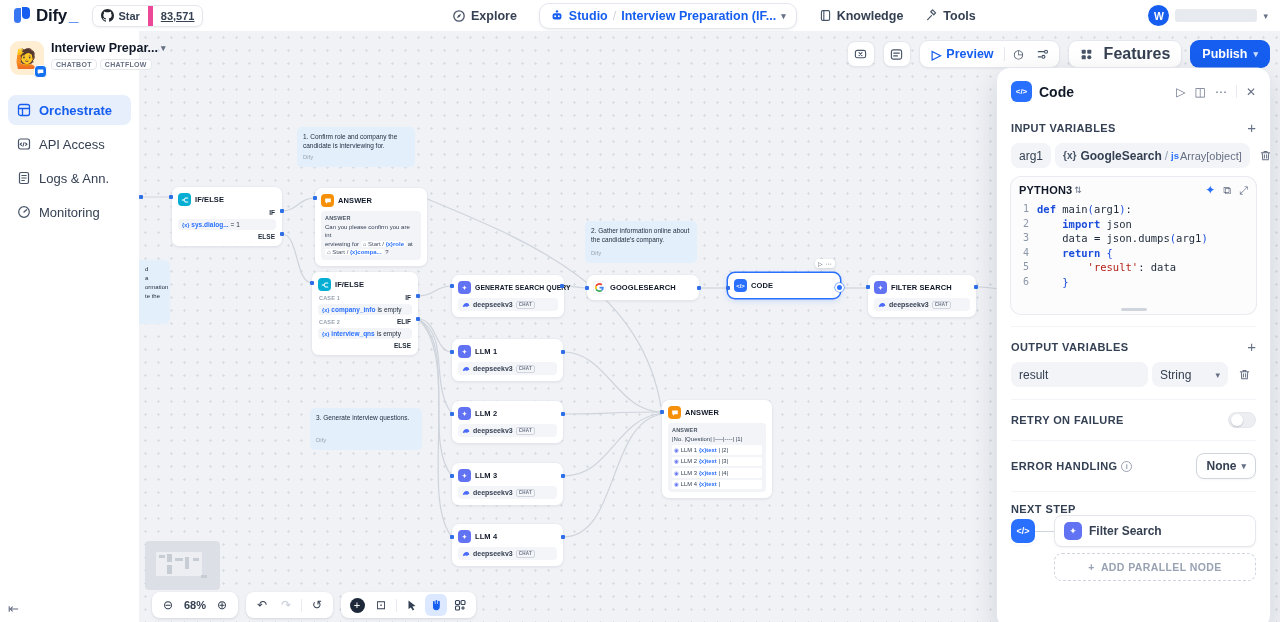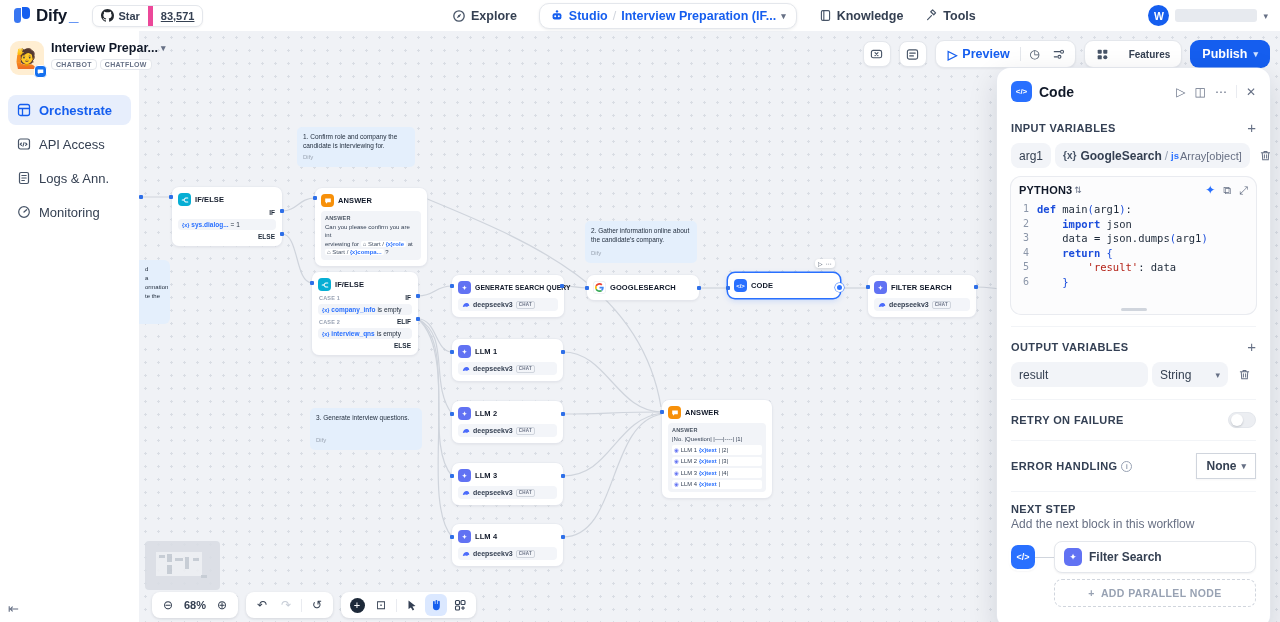--- a/index.html
+++ b/index.html
@@ -51,21 +51,21 @@
   #edges { position:absolute; left:0; top:0; width:1141px; height:591px; pointer-events:none; }
   .port { position:absolute; width:4px; height:4px; border-radius:1px; background:#2e6fe8; z-index:3; }
 
   .status { position:absolute; left:7px; top:15px; font-size:12px; color:#676f83; z-index:5; }
   .hdr-actions { position:absolute; right:10px; top:9px; display:flex; align-items:center; gap:8px; z-index:25; }
   .sq-btn { width:28px; height:26px; border:1px solid #e4e7ec; background:#fff; border-radius:8px; display:flex; align-items:center; justify-content:center; color:#475467; font-size:11px; box-shadow:0 1px 2px rgba(16,24,40,.05); }
   .pill-group { display:flex; align-items:center; height:28px; background:#fff; border:1px solid #e4e7ec; border-radius:9px; box-shadow:0 1px 2px rgba(16,24,40,.05); padding:0 4px; }
   .preview-btn { display:flex; align-items:center; gap:5px; color:#155eef; font-size:12.5px; font-weight:700; padding:0 8px; }
   .pg-div { width:1px; height:14px; background:#e4e7ec; margin:0 2px; }
   .pg-icon { width:24px; height:24px; display:flex; align-items:center; justify-content:center; color:#475467; font-size:12px; }
-  .features-btn { display:flex; align-items:center; gap:20px; height:28px; background:#fff; border:1px solid #e4e7ec; border-radius:9px; padding:0 11px; font-size:10px; font-weight:600; color:#354052; box-shadow:0 1px 2px rgba(16,24,40,.05); }
+  .features-btn { display:flex; align-items:center; gap:11px; height:28px; background:#fff; border:1px solid #e4e7ec; border-radius:9px; padding:0 11px; font-size:16px; font-weight:600; color:#354052; box-shadow:0 1px 2px rgba(16,24,40,.05); }
   .publish-btn { display:flex; align-items:center; gap:6px; height:28px; background:#155eef; color:#fff; border-radius:9px; padding:0 12px; font-size:12.5px; font-weight:700; }
   .publish-btn .chev { color:#cfe0ff; }
 
   
   .node { position:absolute; background:#fff; border-radius:7px; padding:6px;
     box-shadow:0 0 0 .5px #e6e9f0, 0 1px 3px rgba(16,24,40,.10); z-index:2; }
   .node.sel { box-shadow:0 0 0 1.5px #2970ff, 0 2px 6px rgba(41,112,255,.25); }
   .nrow { display:flex; align-items:center; gap:4px; }
   .nicon { width:13px; height:13px; border-radius:4px; color:#fff; display:flex; align-items:center; justify-content:center; font-size:6px; font-weight:700; flex:none; }
   .nicon.teal { background:#06aed4; } .nicon.orange { background:#f79009; }
@@ -136,21 +136,21 @@
   .ed-body { font-family:"DejaVu Sans Mono", monospace; font-size:10.5px; line-height:14.5px; padding:2px 6px 8px 4px; min-height:108px; white-space:pre; }
   .cl { display:flex; }
   .cl .ln { width:14px; text-align:right; color:#8b96a9; margin-right:8px; flex:none; font-size:10px; }
   .tk-kw { color:#1b4ddb; font-weight:600; } .tk-pb { color:#1b4ddb; }
   .tk-str { color:#b42318; } .tk-d { color:#1d2939; }
   .ed-grip { position:absolute; left:50%; bottom:3px; width:26px; height:3px; margin-left:-13px; border-radius:2px; background:#d0d5dd; }
   .sec-top { border-top:1px solid #f2f4f7; margin-top:12px; }
   .row-between { display:flex; align-items:center; justify-content:space-between; padding:12px 0; border-top:1px solid #f2f4f7; margin-top:12px; }
   .toggle { width:28px; height:16px; border-radius:9px; background:#eceef2; border:1px solid #e4e7ec; position:relative; }
   .toggle .knob { position:absolute; left:1.5px; top:1.2px; width:12px; height:12px; border-radius:50%; background:#fff; box-shadow:0 1px 2px rgba(16,24,40,.2); }
-  .none-pill { height:26px; border:1px solid #d0d5dd; border-radius:0; background:#fff; display:flex; align-items:center; gap:5px; padding:0 9px; font-size:12px; font-weight:600; color:#354052; box-shadow:0 1px 2px rgba(16,24,40,.04); }
+  .none-pill { height:26px; border:1px solid #d0d5dd; border-radius:8px; background:#fff; display:flex; align-items:center; gap:5px; padding:0 9px; font-size:12px; font-weight:600; color:#354052; box-shadow:0 1px 2px rgba(16,24,40,.04); }
   .next-sub { font-size:12px; color:#676f83; padding:2px 0 10px 0; }
   .next-row { display:flex; align-items:center; }
   .next-code-ico { width:24px; height:24px; border-radius:7px; background:#2970ff; color:#fff; font-size:9px; font-weight:800; display:flex; align-items:center; justify-content:center; box-shadow:0 0 0 2px #fff, 0 1px 3px rgba(16,24,40,.2); flex:none; }
   .next-line { width:19px; height:1px; background:#d0d5dd; flex:none; }
   .next-card { flex:1; height:32px; background:#fff; border:1px solid #e4e7ec; border-radius:8px; box-shadow:0 1px 2px rgba(16,24,40,.06); display:flex; align-items:center; gap:7px; padding:0 9px; }
   .next-card .ico { width:18px; height:18px; border-radius:5px; background:#6172f3; color:#fff; font-size:9px; display:flex; align-items:center; justify-content:center; flex:none; }
   .next-card .lbl { font-size:12px; font-weight:600; color:#354052; }
   .add-parallel { margin-left:43px; margin-top:6px; height:28px; border:1px dashed #d0d5dd; border-radius:8px; background:rgba(255,255,255,.5); display:flex; align-items:center; justify-content:center; gap:6px; font-size:10.5px; font-weight:700; letter-spacing:.4px; color:#98a2b3; }
 </style>
 </head>
@@ -735,21 +735,20 @@
       </span>
     <span class="none-pill">
         <span>None</span>
         <span class="chev">▾</span>
       </span>
   </div>
 
   <div class="p-sechead sec-top" style="margin-top:0; padding-bottom:0;">
     <span class="p-label">NEXT STEP</span>
   </div>
-  <div class="next-sub">Add the next block in this workflow</div>
   <div class="next-row">
     <span class="next-code-ico">&lt;/&gt;</span>
     <span class="next-line"></span>
     <span class="next-card">
       <span class="ico">✦</span>
       <span class="lbl">Filter Search</span>
     </span>
   </div>
   <div class="add-parallel">+ <span>ADD PARALLEL NODE</span></div>
 </div>

